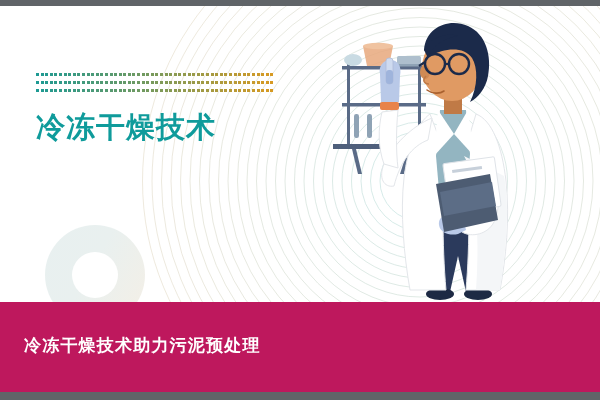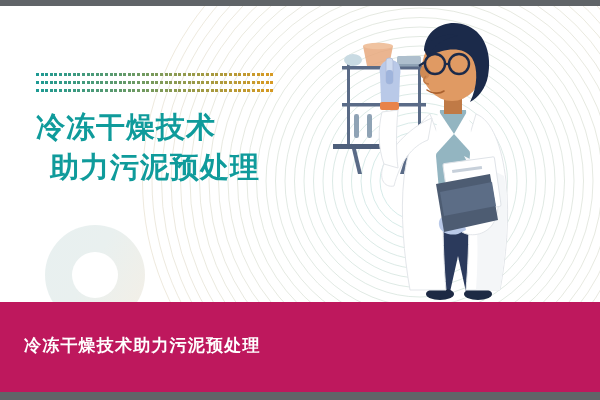--- a/index.html
+++ b/index.html
@@ -101,20 +101,21 @@
     z-index: 10;
     color: #0f9b9b;
     font-weight: bold;
     letter-spacing: 1px;
   }
   .headline .line {
     font-size: 29px;
     line-height: 40px;
     white-space: nowrap;
     font-family: "DejaVu Sans", "Liberation Sans", sans-serif;
+    text-align: center;
   }
   .headline .line-2 { padding-left: 14px; }
 
   
   .logo {
     position: absolute;
     right: 31px;
     top: 0px;
     width: 68px;
     height: 52px;
@@ -198,21 +199,20 @@
     </div>
 
     <div class="dotgrid">
         <div class="dot-row"><span class="dot" style="background: rgb(30, 154, 147);"></span><span class="dot" style="background: rgb(34, 154, 145);"></span><span class="dot" style="background: rgb(37, 154, 143);"></span><span class="dot" style="background: rgb(41, 154, 140);"></span><span class="dot" style="background: rgb(45, 154, 138);"></span><span class="dot" style="background: rgb(48, 154, 136);"></span><span class="dot" style="background: rgb(52, 154, 134);"></span><span class="dot" style="background: rgb(55, 154, 132);"></span><span class="dot" style="background: rgb(59, 154, 129);"></span><span class="dot" style="background: rgb(63, 154, 127);"></span><span class="dot" style="background: rgb(66, 154, 125);"></span><span class="dot" style="background: rgb(70, 154, 123);"></span><span class="dot" style="background: rgb(74, 154, 121);"></span><span class="dot" style="background: rgb(77, 154, 118);"></span><span class="dot" style="background: rgb(81, 154, 116);"></span><span class="dot" style="background: rgb(84, 154, 114);"></span><span class="dot" style="background: rgb(88, 154, 112);"></span><span class="dot" style="background: rgb(92, 154, 110);"></span><span class="dot" style="background: rgb(95, 154, 107);"></span><span class="dot" style="background: rgb(99, 154, 105);"></span><span class="dot" style="background: rgb(103, 154, 103);"></span><span class="dot" style="background: rgb(106, 154, 101);"></span><span class="dot" style="background: rgb(110, 154, 99);"></span><span class="dot" style="background: rgb(113, 154, 96);"></span><span class="dot" style="background: rgb(117, 154, 94);"></span><span class="dot" style="background: rgb(121, 154, 92);"></span><span class="dot" style="background: rgb(124, 154, 90);"></span><span class="dot" style="background: rgb(128, 154, 88);"></span><span class="dot" style="background: rgb(132, 154, 86);"></span><span class="dot" style="background: rgb(135, 154, 83);"></span><span class="dot" style="background: rgb(139, 154, 81);"></span><span class="dot" style="background: rgb(142, 154, 79);"></span><span class="dot" style="background: rgb(146, 154, 77);"></span><span class="dot" style="background: rgb(150, 154, 75);"></span><span class="dot" style="background: rgb(153, 154, 72);"></span><span class="dot" style="background: rgb(157, 154, 70);"></span><span class="dot" style="background: rgb(161, 154, 68);"></span><span class="dot" style="background: rgb(164, 154, 66);"></span><span class="dot" style="background: rgb(168, 154, 64);"></span><span class="dot" style="background: rgb(171, 154, 61);"></span><span class="dot" style="background: rgb(175, 154, 59);"></span><span class="dot" style="background: rgb(179, 154, 57);"></span><span class="dot" style="background: rgb(182, 154, 55);"></span><span class="dot" style="background: rgb(186, 154, 53);"></span><span class="dot" style="background: rgb(190, 154, 50);"></span><span class="dot" style="background: rgb(193, 154, 48);"></span><span class="dot" style="background: rgb(197, 154, 46);"></span><span class="dot" style="background: rgb(200, 154, 44);"></span><span class="dot" style="background: rgb(204, 154, 42);"></span><span class="dot" style="background: rgb(208, 154, 39);"></span><span class="dot" style="background: rgb(211, 154, 37);"></span><span class="dot" style="background: rgb(215, 154, 35);"></span></div>
         <div class="dot-row"><span class="dot" style="background: rgb(30, 154, 147);"></span><span class="dot" style="background: rgb(34, 154, 145);"></span><span class="dot" style="background: rgb(37, 154, 143);"></span><span class="dot" style="background: rgb(41, 154, 140);"></span><span class="dot" style="background: rgb(45, 154, 138);"></span><span class="dot" style="background: rgb(48, 154, 136);"></span><span class="dot" style="background: rgb(52, 154, 134);"></span><span class="dot" style="background: rgb(55, 154, 132);"></span><span class="dot" style="background: rgb(59, 154, 129);"></span><span class="dot" style="background: rgb(63, 154, 127);"></span><span class="dot" style="background: rgb(66, 154, 125);"></span><span class="dot" style="background: rgb(70, 154, 123);"></span><span class="dot" style="background: rgb(74, 154, 121);"></span><span class="dot" style="background: rgb(77, 154, 118);"></span><span class="dot" style="background: rgb(81, 154, 116);"></span><span class="dot" style="background: rgb(84, 154, 114);"></span><span class="dot" style="background: rgb(88, 154, 112);"></span><span class="dot" style="background: rgb(92, 154, 110);"></span><span class="dot" style="background: rgb(95, 154, 107);"></span><span class="dot" style="background: rgb(99, 154, 105);"></span><span class="dot" style="background: rgb(103, 154, 103);"></span><span class="dot" style="background: rgb(106, 154, 101);"></span><span class="dot" style="background: rgb(110, 154, 99);"></span><span class="dot" style="background: rgb(113, 154, 96);"></span><span class="dot" style="background: rgb(117, 154, 94);"></span><span class="dot" style="background: rgb(121, 154, 92);"></span><span class="dot" style="background: rgb(124, 154, 90);"></span><span class="dot" style="background: rgb(128, 154, 88);"></span><span class="dot" style="background: rgb(132, 154, 86);"></span><span class="dot" style="background: rgb(135, 154, 83);"></span><span class="dot" style="background: rgb(139, 154, 81);"></span><span class="dot" style="background: rgb(142, 154, 79);"></span><span class="dot" style="background: rgb(146, 154, 77);"></span><span class="dot" style="background: rgb(150, 154, 75);"></span><span class="dot" style="background: rgb(153, 154, 72);"></span><span class="dot" style="background: rgb(157, 154, 70);"></span><span class="dot" style="background: rgb(161, 154, 68);"></span><span class="dot" style="background: rgb(164, 154, 66);"></span><span class="dot" style="background: rgb(168, 154, 64);"></span><span class="dot" style="background: rgb(171, 154, 61);"></span><span class="dot" style="background: rgb(175, 154, 59);"></span><span class="dot" style="background: rgb(179, 154, 57);"></span><span class="dot" style="background: rgb(182, 154, 55);"></span><span class="dot" style="background: rgb(186, 154, 53);"></span><span class="dot" style="background: rgb(190, 154, 50);"></span><span class="dot" style="background: rgb(193, 154, 48);"></span><span class="dot" style="background: rgb(197, 154, 46);"></span><span class="dot" style="background: rgb(200, 154, 44);"></span><span class="dot" style="background: rgb(204, 154, 42);"></span><span class="dot" style="background: rgb(208, 154, 39);"></span><span class="dot" style="background: rgb(211, 154, 37);"></span><span class="dot" style="background: rgb(215, 154, 35);"></span></div>
         <div class="dot-row"><span class="dot" style="background: rgb(30, 154, 147);"></span><span class="dot" style="background: rgb(34, 154, 145);"></span><span class="dot" style="background: rgb(37, 154, 143);"></span><span class="dot" style="background: rgb(41, 154, 140);"></span><span class="dot" style="background: rgb(45, 154, 138);"></span><span class="dot" style="background: rgb(48, 154, 136);"></span><span class="dot" style="background: rgb(52, 154, 134);"></span><span class="dot" style="background: rgb(55, 154, 132);"></span><span class="dot" style="background: rgb(59, 154, 129);"></span><span class="dot" style="background: rgb(63, 154, 127);"></span><span class="dot" style="background: rgb(66, 154, 125);"></span><span class="dot" style="background: rgb(70, 154, 123);"></span><span class="dot" style="background: rgb(74, 154, 121);"></span><span class="dot" style="background: rgb(77, 154, 118);"></span><span class="dot" style="background: rgb(81, 154, 116);"></span><span class="dot" style="background: rgb(84, 154, 114);"></span><span class="dot" style="background: rgb(88, 154, 112);"></span><span class="dot" style="background: rgb(92, 154, 110);"></span><span class="dot" style="background: rgb(95, 154, 107);"></span><span class="dot" style="background: rgb(99, 154, 105);"></span><span class="dot" style="background: rgb(103, 154, 103);"></span><span class="dot" style="background: rgb(106, 154, 101);"></span><span class="dot" style="background: rgb(110, 154, 99);"></span><span class="dot" style="background: rgb(113, 154, 96);"></span><span class="dot" style="background: rgb(117, 154, 94);"></span><span class="dot" style="background: rgb(121, 154, 92);"></span><span class="dot" style="background: rgb(124, 154, 90);"></span><span class="dot" style="background: rgb(128, 154, 88);"></span><span class="dot" style="background: rgb(132, 154, 86);"></span><span class="dot" style="background: rgb(135, 154, 83);"></span><span class="dot" style="background: rgb(139, 154, 81);"></span><span class="dot" style="background: rgb(142, 154, 79);"></span><span class="dot" style="background: rgb(146, 154, 77);"></span><span class="dot" style="background: rgb(150, 154, 75);"></span><span class="dot" style="background: rgb(153, 154, 72);"></span><span class="dot" style="background: rgb(157, 154, 70);"></span><span class="dot" style="background: rgb(161, 154, 68);"></span><span class="dot" style="background: rgb(164, 154, 66);"></span><span class="dot" style="background: rgb(168, 154, 64);"></span><span class="dot" style="background: rgb(171, 154, 61);"></span><span class="dot" style="background: rgb(175, 154, 59);"></span><span class="dot" style="background: rgb(179, 154, 57);"></span><span class="dot" style="background: rgb(182, 154, 55);"></span><span class="dot" style="background: rgb(186, 154, 53);"></span><span class="dot" style="background: rgb(190, 154, 50);"></span><span class="dot" style="background: rgb(193, 154, 48);"></span><span class="dot" style="background: rgb(197, 154, 46);"></span><span class="dot" style="background: rgb(200, 154, 44);"></span><span class="dot" style="background: rgb(204, 154, 42);"></span><span class="dot" style="background: rgb(208, 154, 39);"></span><span class="dot" style="background: rgb(211, 154, 37);"></span><span class="dot" style="background: rgb(215, 154, 35);"></span></div>
       </div>
 
     <div class="headline">
       <div class="line line-1">冷冻干燥技术</div>
-      <div class="line line-2">助力污泥预处理</div>
     </div>
 
     <div class="illustration">
       <svg width="300" height="300" viewBox="0 0 300 300" xmlns="http://www.w3.org/2000/svg">
         <defs>
           <clipPath id="board">
             <rect x="0" y="0" width="300" height="300"></rect>
           </clipPath>
         </defs>
         <g clip-path="url(#board)">

